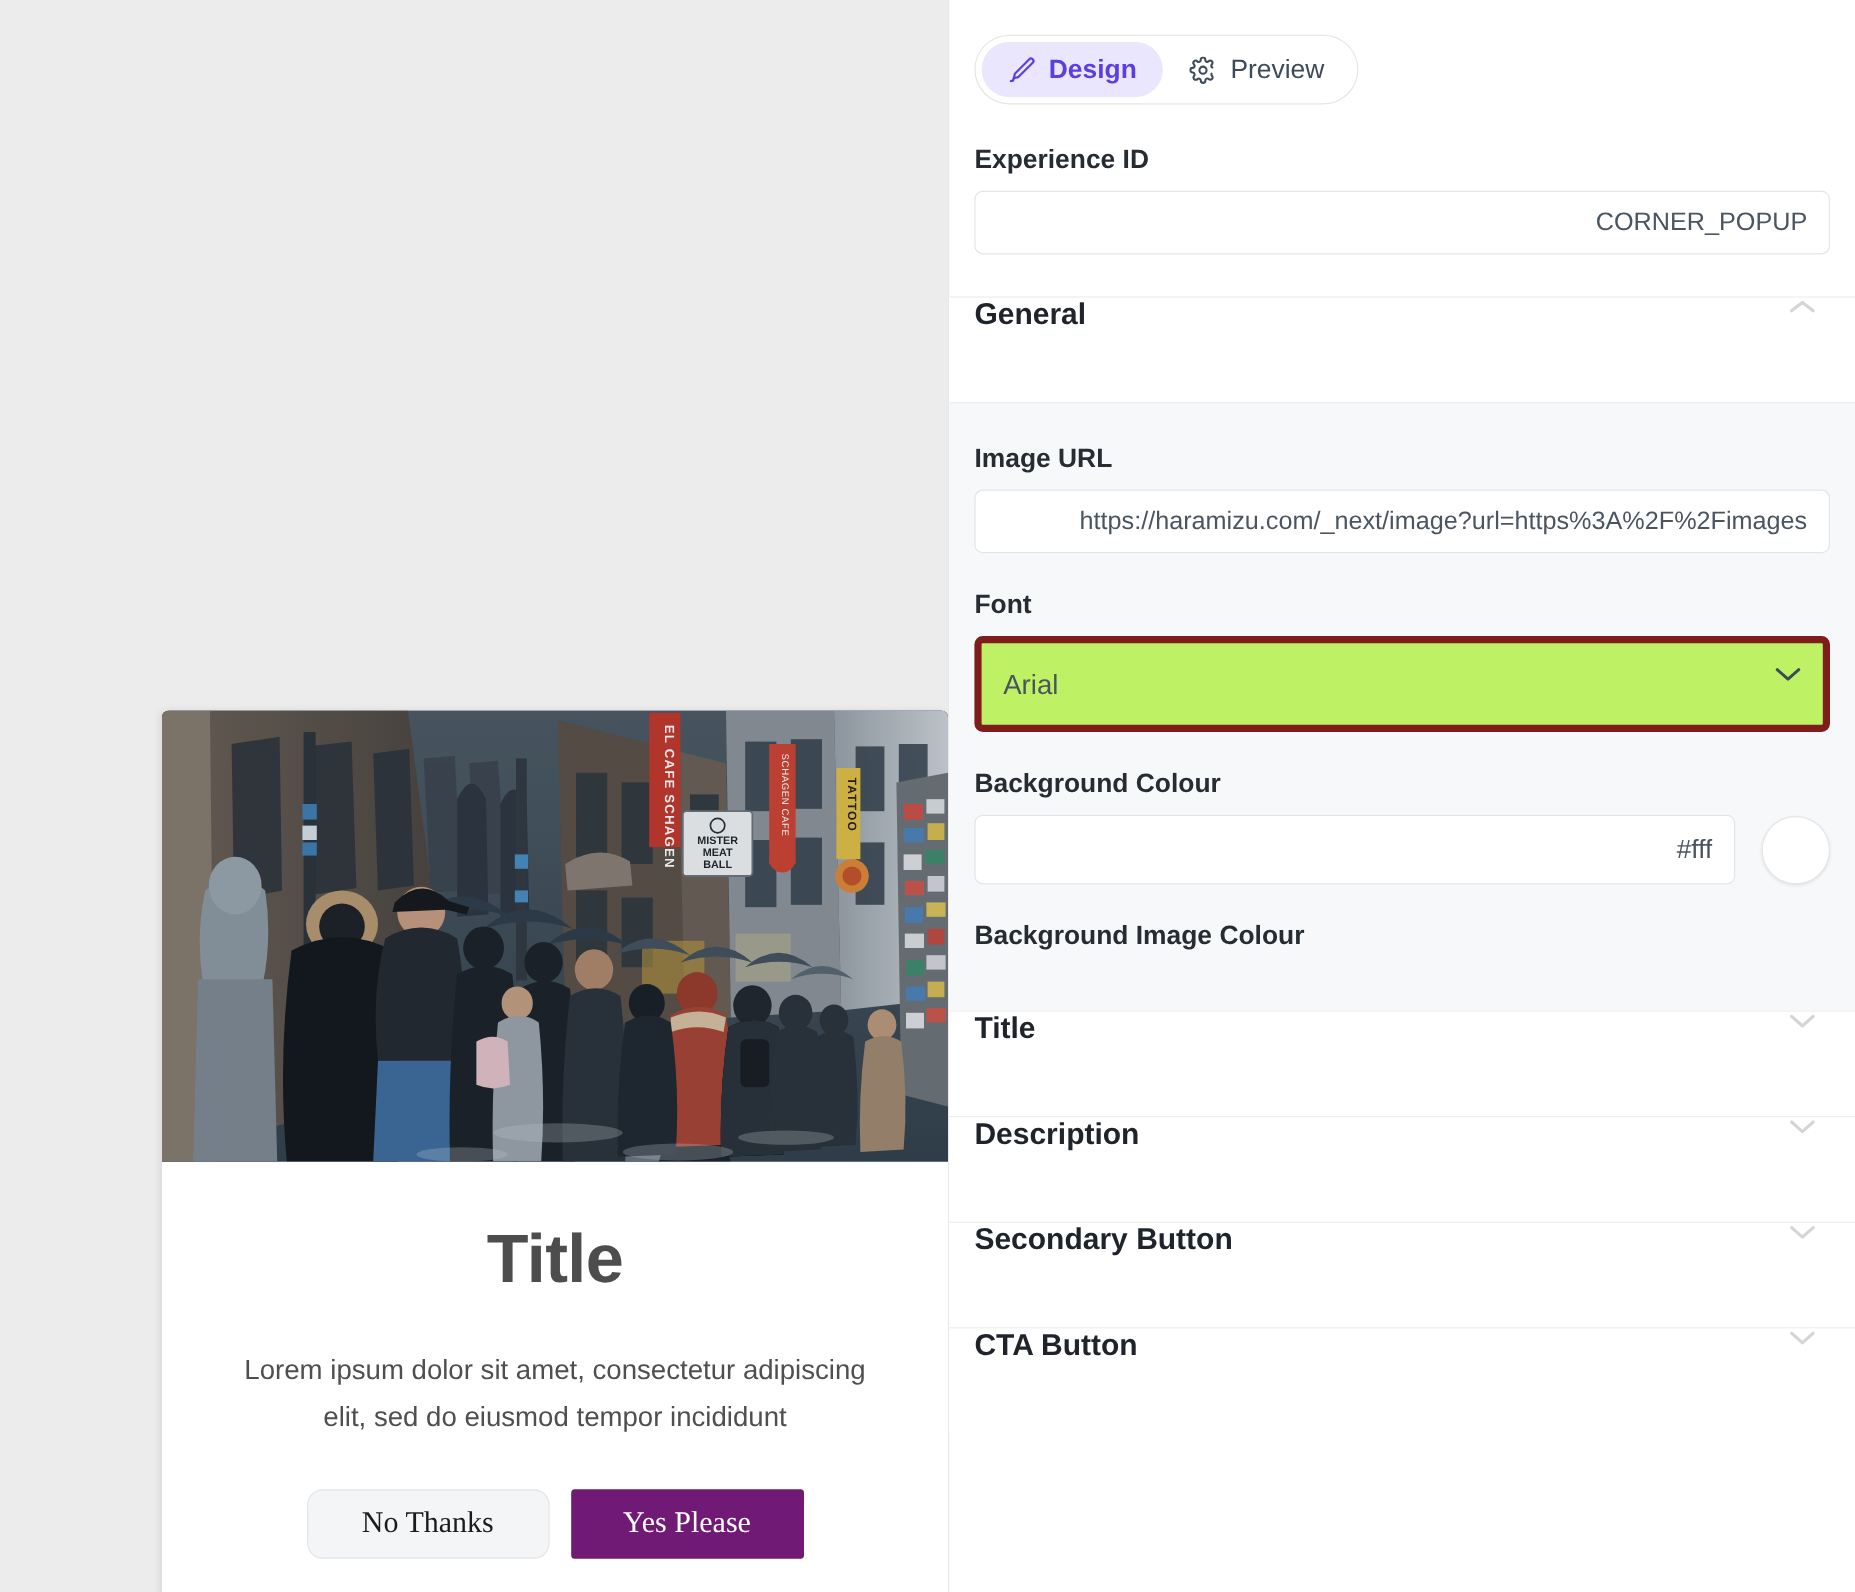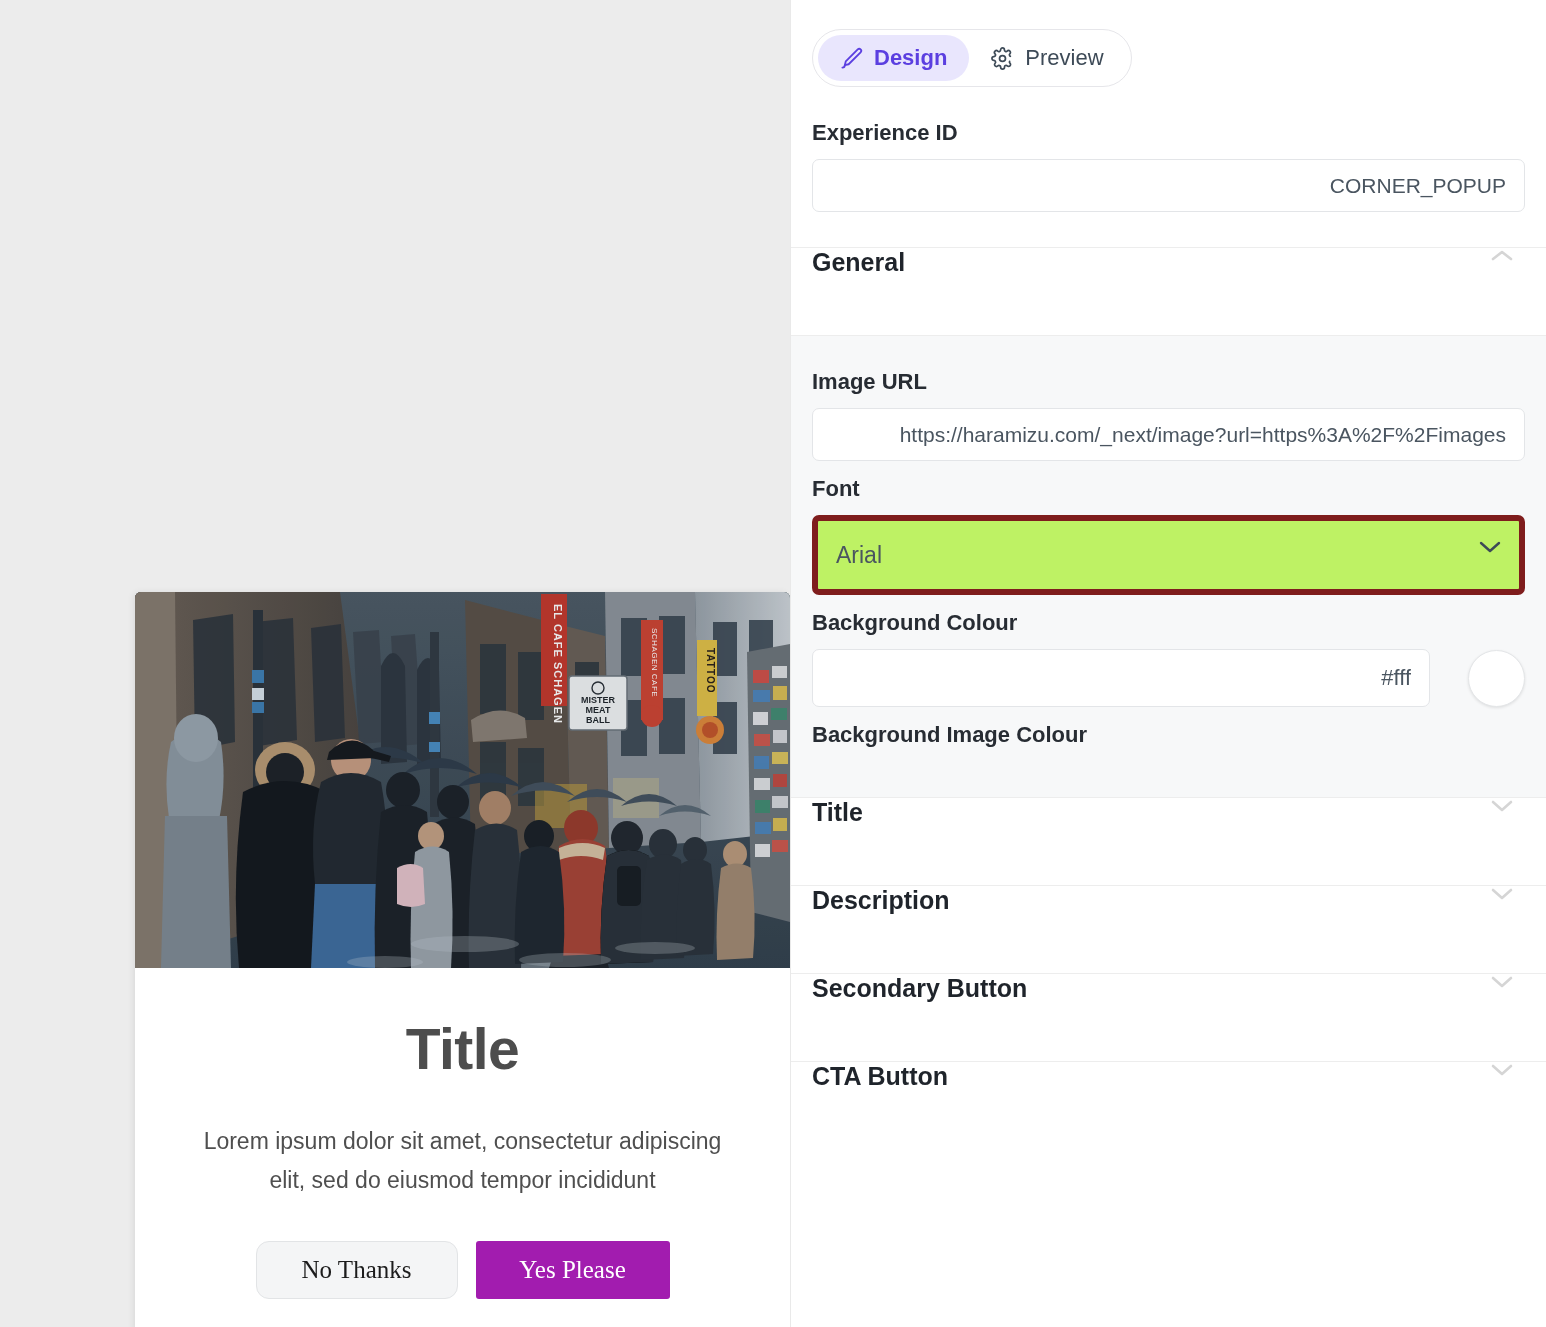--- a/index.html
+++ b/index.html
@@ -43,21 +43,21 @@
     align-items: center; gap: 18px;
   }
   .btn-secondary {
     width: 202px; height: 58px;
     background: #f4f5f6; border: 1px solid #e2e4e6; border-radius: 13px;
     font-family: "Liberation Serif", serif; font-size: 25px; color: #1c1c1c;
     cursor: pointer;
   }
   .btn-cta {
     width: 194px; height: 58px;
-    background: #a21caf; border: none; border-radius: 3px;
+    background: #701a75; border: none; border-radius: 3px;
     font-family: "Liberation Serif", serif; font-size: 25px; color: #ffffff;
     cursor: pointer;
   }
 
   
   .panel {
     width: 756px; height: 1327px; flex: 0 0 756px;
     background: #ffffff; position: relative;
     border-left: 1px solid #e9e9e9;
     overflow: hidden;
@@ -100,35 +100,35 @@
     background: #ffffff;
   }
   .section-title { font-size: 25px; font-weight: bold; color: #1f242b; }
   .chev { width: 26px; height: 16px; flex: 0 0 26px; }
 
   .section-body {
     background: #f7f8f9; padding: 33px 21px 36px;
     border-top: 1px solid #ededed;
   }
   .section-body .text-input { background: #fff; }
-  .sub-field { margin-bottom: 15px; }
+  .sub-field { margin-bottom: 30px; }
   .sub-field:last-child { margin-bottom: 0; }
 
   .select-wrap { position: relative; }
   .select-input {
     width: 100%; height: 80px;
     border: 6px solid #7f1d1d; border-radius: 7px;
     padding: 0 50px 0 18px; font-size: 23px; color: #4a5560;
     background: #bef264; appearance: none;
     font-family: "Liberation Sans", sans-serif; outline: none; cursor: pointer;
     display: flex; align-items: center;
   }
   .select-chev { position: absolute; right: 22px; top: 24px; pointer-events: none; }
 
-  .colour-row { display: flex; align-items: center; gap: 38px; }
+  .colour-row { display: flex; align-items: center; gap: 22px; }
   .colour-row .text-input { flex: 1; height: 58px; font-size: 22px; }
   .swatch {
     width: 57px; height: 57px; border-radius: 50%;
     border: 1px solid #e4e6e8; flex: 0 0 57px;
     box-shadow: 0 1px 3px rgba(0,0,0,.10);
   }
 </style>
 </head>
 <body>
 

